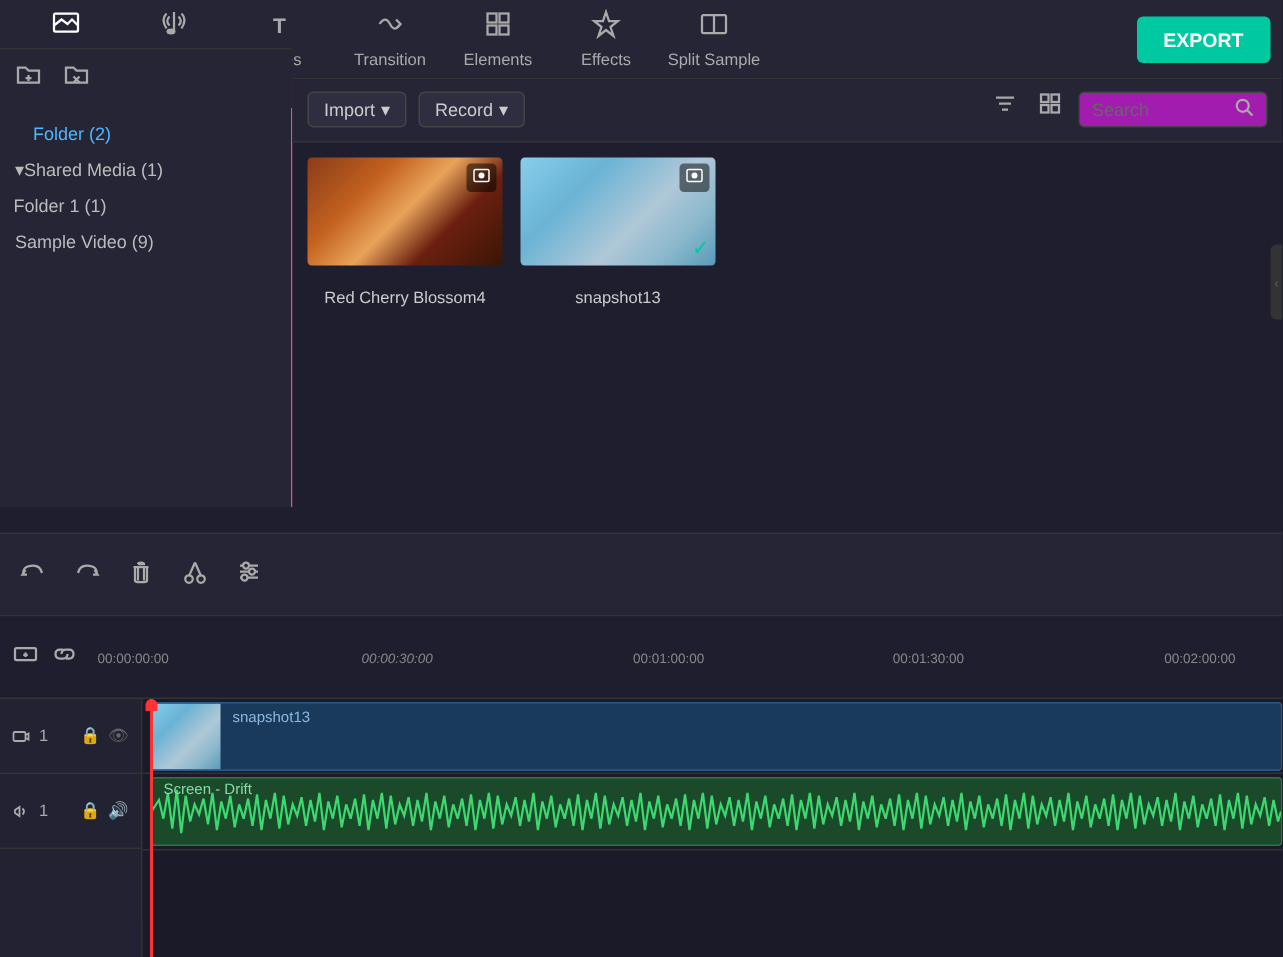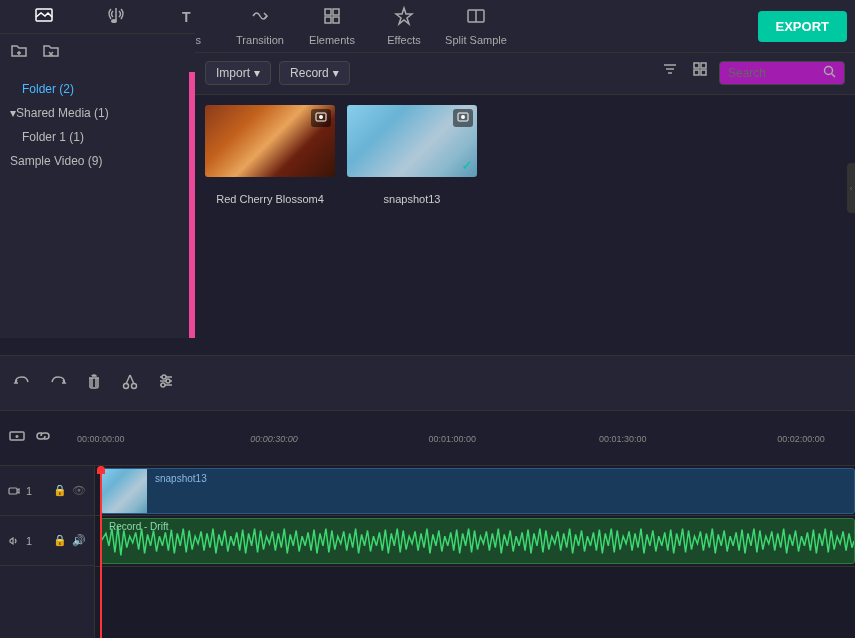--- a/index.html
+++ b/index.html
@@ -37,21 +37,21 @@
       padding: 8px 18px;
       font-size: 13px;
       font-weight: bold;
       cursor: pointer;
     }
 
     
     .sidebar {
       width: 195px;
       background: #252535;
-      border-right: 6px solid #ec4899;
+      border-right: 1px solid #ec4899;
       height: 285px;
       overflow: hidden;
     }
     .sidebar-item {
       display: flex;
       align-items: center;
       padding: 5px 10px;
       cursor: pointer;
       color: #bbb;
       font-size: 12px;
@@ -414,21 +414,21 @@
         <span>▾</span>
         <span class="sidebar-item-label">Project Media (2)</span>
       </div>
       <div class="sidebar-item active" style="padding-left:22px;">
         <span class="sidebar-item-label" style="color:#4db8ff;">Folder (2)</span>
       </div>
       <div class="sidebar-item">
         <span>▾</span>
         <span class="sidebar-item-label">Shared Media (1)</span>
       </div>
-      <div class="sidebar-item" style="padding-left:22px;">
+      <div class="sidebar-item" style="padding-left:9px;">
         <span class="sidebar-item-label">Folder 1 (1)</span>
       </div>
       <div class="sidebar-item">
         <span class="sidebar-item-label">Sample Video (9)</span>
       </div>
 
       <div style="position:absolute; bottom: calc(228px + 55px); left:0; width:195px; display:flex; padding:8px 10px; gap:14px; border-top:1px solid #333; background:#252535;">
         <button class="edit-btn" style="font-size:16px; color:#aaa;">
           <svg width="18" height="18" viewBox="0 0 18 18" fill="none" stroke="currentColor" stroke-width="1.5">
               <path d="M2 4 h5 l2 2 h7 v8 H2 Z"></path>
@@ -568,21 +568,21 @@
         </button>
         <button class="tl-btn">
           <svg width="18" height="18" viewBox="0 0 18 18" fill="none" stroke="currentColor" stroke-width="1.5">
               <path d="M7 9 Q7 6 10 6 L12 6 Q15 6 15 9 Q15 12 12 12 L10 12"></path>
               <path d="M11 9 Q11 12 8 12 L6 12 Q3 12 3 9 Q3 6 6 6 L8 6"></path>
             </svg>
         </button>
       </div>
 
       <div style="flex:1; position:relative; height:35px; margin-left:0;">
-        <div style="position:absolute; top:8px; left:0; right:0; height:20px; display:flex; align-items:center;margin-left:12px;">
+        <div style="position:absolute; top:8px; left:0; right:0; height:20px; display:flex; align-items:center;">
           <span style="position:absolute; left:5px; font-size:9px; color:#888;">00:00:00:00</span>
           <span style="position:absolute; left:23%; font-size:9px; color:#888;font-style:italic;">00:00:30:00</span>
           <span style="position:absolute; left:46%; font-size:9px; color:#888;">00:01:00:00</span>
           <span style="position:absolute; left:68%; font-size:9px; color:#888;">00:01:30:00</span>
           <span style="position:absolute; left:91%; font-size:9px; color:#888;">00:02:00:00</span>
         </div>
       </div>
     </div>
 
     <div class="timeline-body">
@@ -622,21 +622,21 @@
 
         <div class="video-track">
           <div class="video-clip" style="left:5px; width:calc(100% - 5px);">
             <div class="video-clip-thumb" style="background: linear-gradient(135deg, #87CEEB 0%, #6ab3d4 30%, #b0c8d8 60%, #8ab8cc 80%, #5a9ab8 100%);"></div>
             <span class="video-clip-label">snapshot13</span>
           </div>
         </div>
 
         <div class="audio-track">
           <div class="audio-clip" style="left:5px; width:calc(100% - 5px);">
-            <span class="audio-clip-label">Record - Drift</span>
+            <span class="audio-clip-label">Screen - Drift</span>
 
             <svg class="audio-waveform" viewBox="0 0 760 46" preserveAspectRatio="none" xmlns="http://www.w3.org/2000/svg">
               <g fill="#2aaa55" opacity="0.8">
                 
               </g>
 
               <path d="M0,23 
                 L5,15 L8,28 L11,10 L14,35 L17,8 L20,38 L23,12 L26,30 
                 L29,18 L32,25 L35,14 L38,32 L41,10 L44,36 L47,16 L50,28 
                 L53,12 L56,34 L59,18 L62,28 L65,14 L68,33 L71,11 L74,36 

